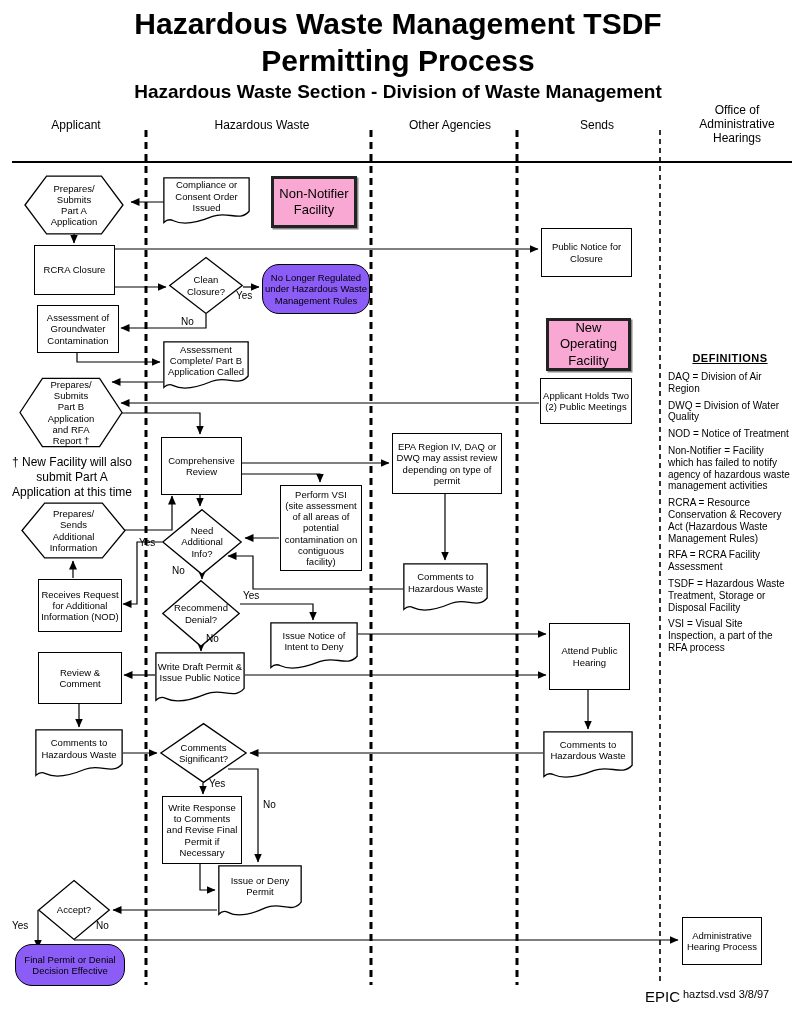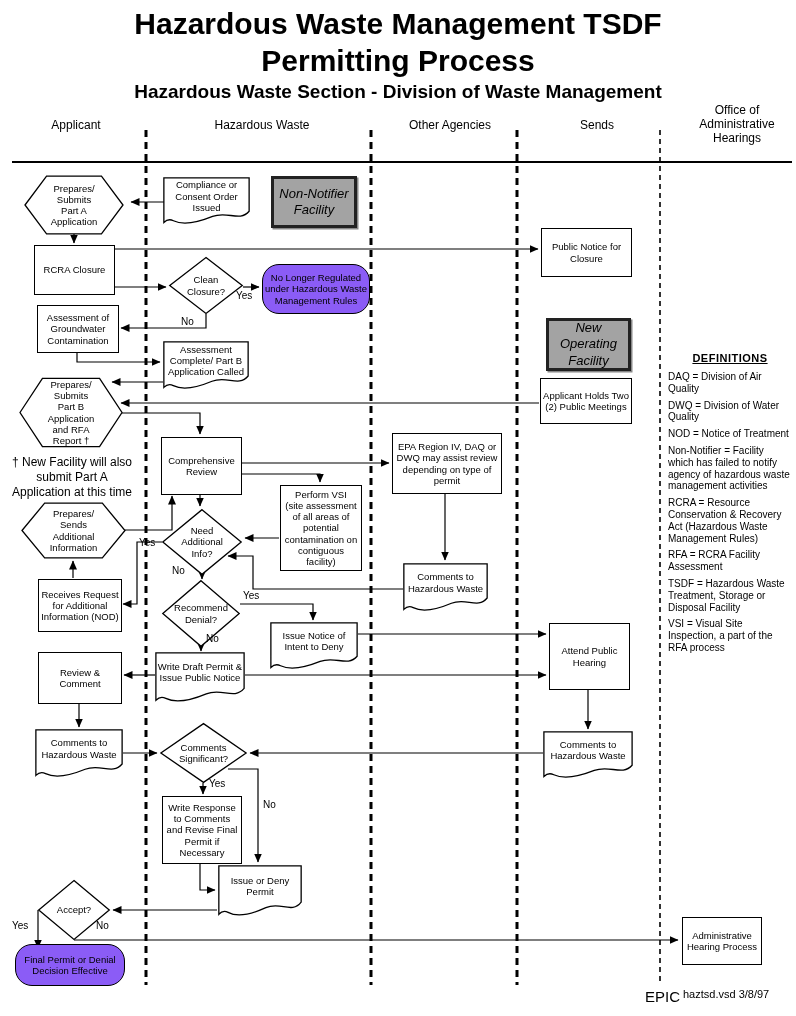--- a/index.html
+++ b/index.html
@@ -27,21 +27,21 @@
   .node .shape-svg polygon, .node .shape-svg path {
     fill:#fff; stroke:#000; stroke-width:1.3; vector-effect:non-scaling-stroke;
   }
   .lbl {
     position:absolute; left:0; right:0; top:0; bottom:0;
     display:flex; align-items:center; justify-content:center;
     text-align:center; font-size:9.5px; line-height:1.18; white-space:pre-line;
   }
   .rect  { border:1.3px solid #000; background:#fff; }
   .term  { border:1.4px solid #000; border-radius:17px; background:#8b5cf6; }
-  .shaded{ border:3px solid #222; background:#a3a3a3; box-shadow:1.5px 1.5px 0 #888;font-style:italic; }
+  .shaded{ border:3px solid #222; background:#f9a8d4; box-shadow:1.5px 1.5px 0 #888; }
   .shaded .lbl { font-size:13px; line-height:1.25; }
   .doc .lbl { bottom:20%; }
   .edge-label { position:absolute; font-size:10px; }
   .footnote { position:absolute; left:8px; top:455px; width:128px; text-align:center;
     font-size:12px; line-height:1.25; white-space:pre-line; }
   .defs-panel { position:absolute; left:668px; top:352px; width:124px; }
   .defs-title { font-size:11px; font-weight:bold; text-decoration:underline; text-align:center;
     margin-bottom:7px; letter-spacing:0.5px; }
   .defs-item { font-size:10px; line-height:1.18; margin-bottom:5px; }
   .footer-left  { position:absolute; left:645px; top:988px; font-size:15px; }
@@ -356,21 +356,21 @@
   <div class="edge-label" style="left:263px;top:799px">No</div>
   <div class="edge-label" style="left:12px;top:920px">Yes</div>
   <div class="edge-label" style="left:96px;top:920px">No</div>
 
   <div class="footnote">†  New Facility will also
 submit Part A
 Application at this time</div>
 
   <div class="defs-panel">
     <div class="defs-title">DEFINITIONS</div>
-    <div class="defs-item">DAQ = Division of Air Quality</div>
+    <div class="defs-item">DAQ = Division of Air Region</div>
     <div class="defs-item">DWQ = Division of Water Quality</div>
     <div class="defs-item">NOD = Notice of Treatment</div>
     <div class="defs-item">Non-Notifier = Facility which has failed to notify agency of hazardous waste management activities</div>
     <div class="defs-item">RCRA = Resource Conservation &amp; Recovery Act (Hazardous Waste Management Rules)</div>
     <div class="defs-item">RFA = RCRA Facility Assessment</div>
     <div class="defs-item">TSDF = Hazardous Waste Treatment, Storage or Disposal Facility</div>
     <div class="defs-item">VSI = Visual Site Inspection, a part of the RFA process</div>
   </div>
 
   <div class="footer-left">EPIC</div>

